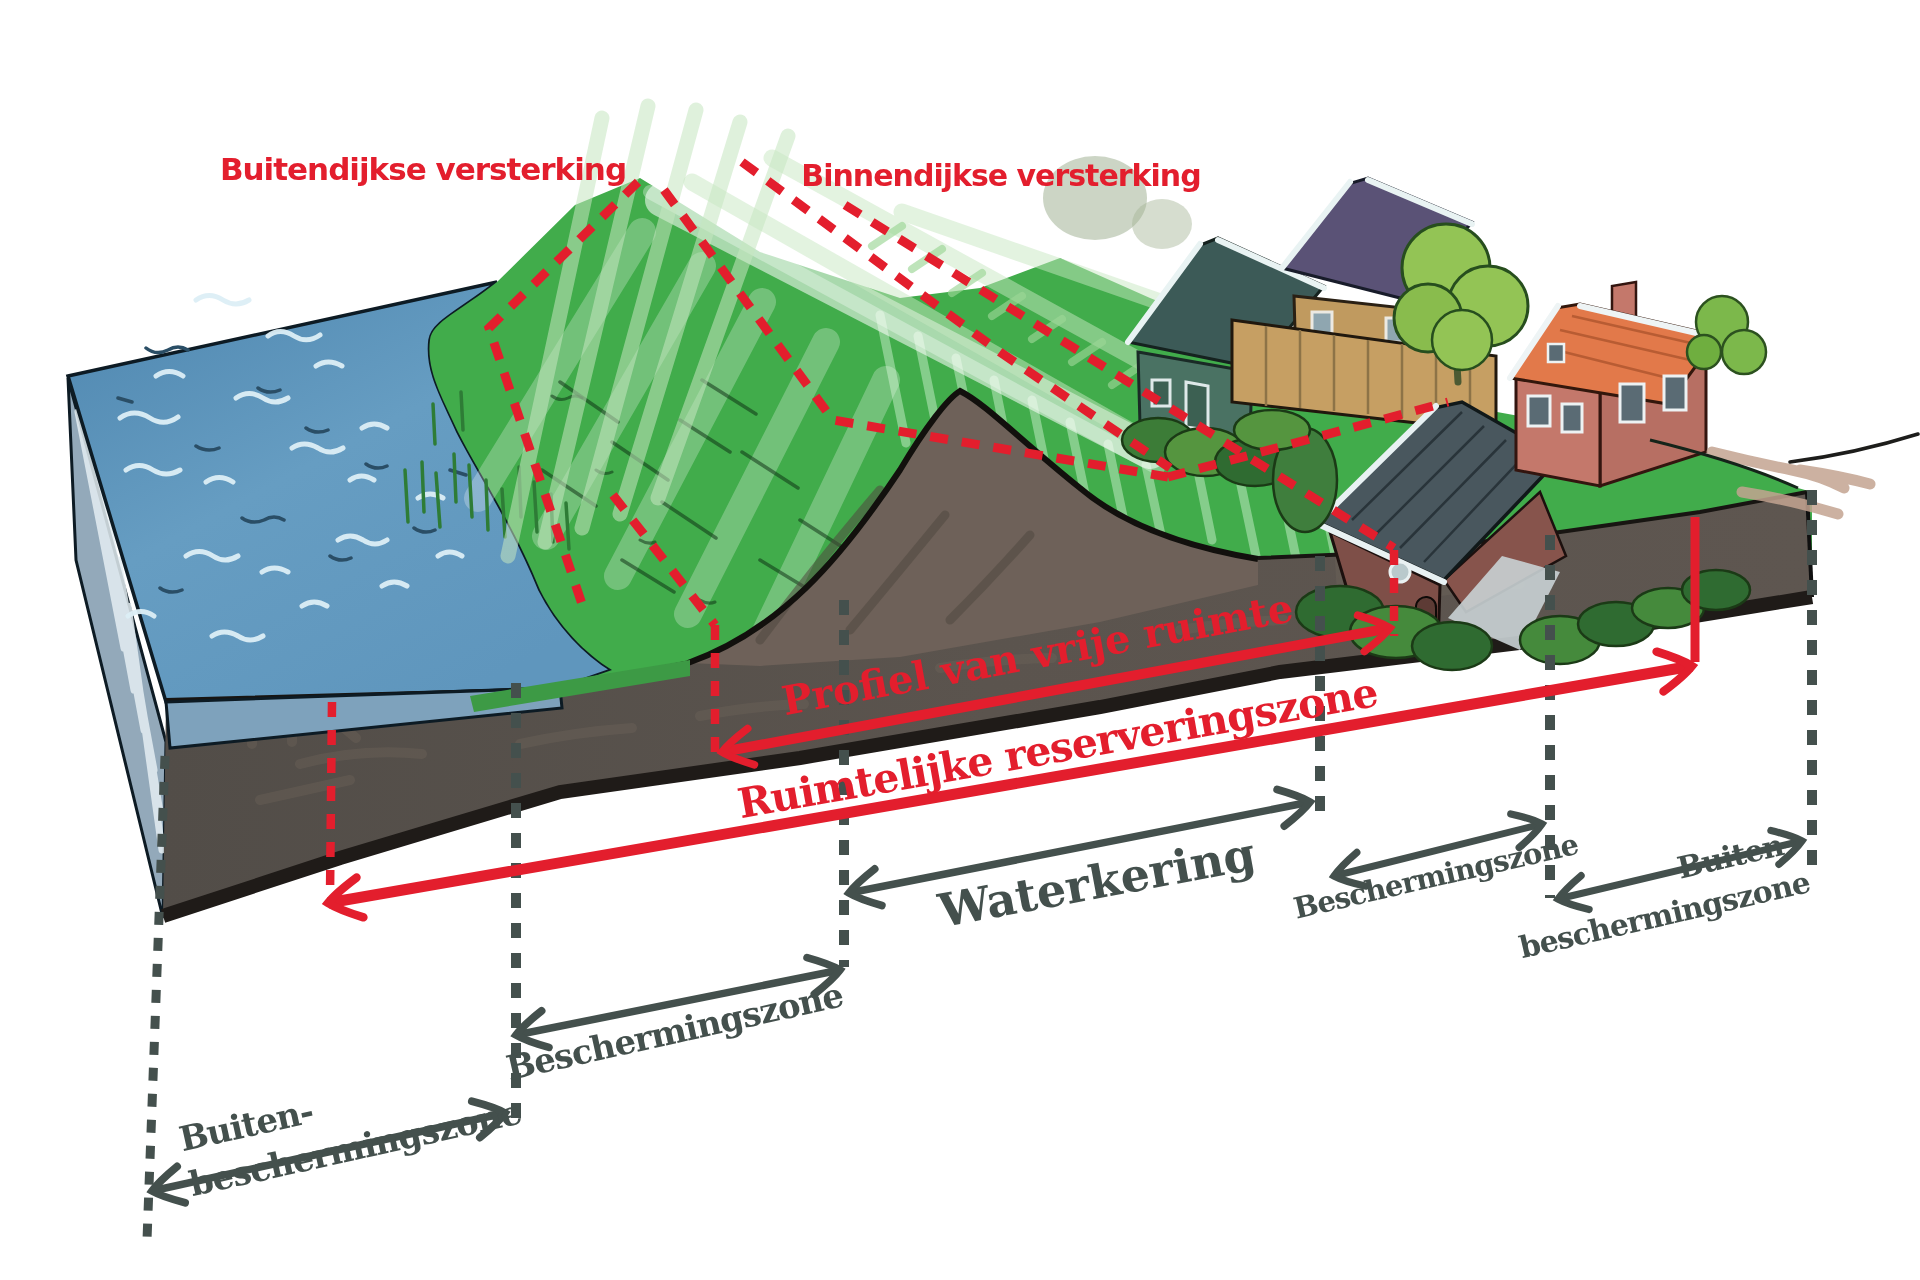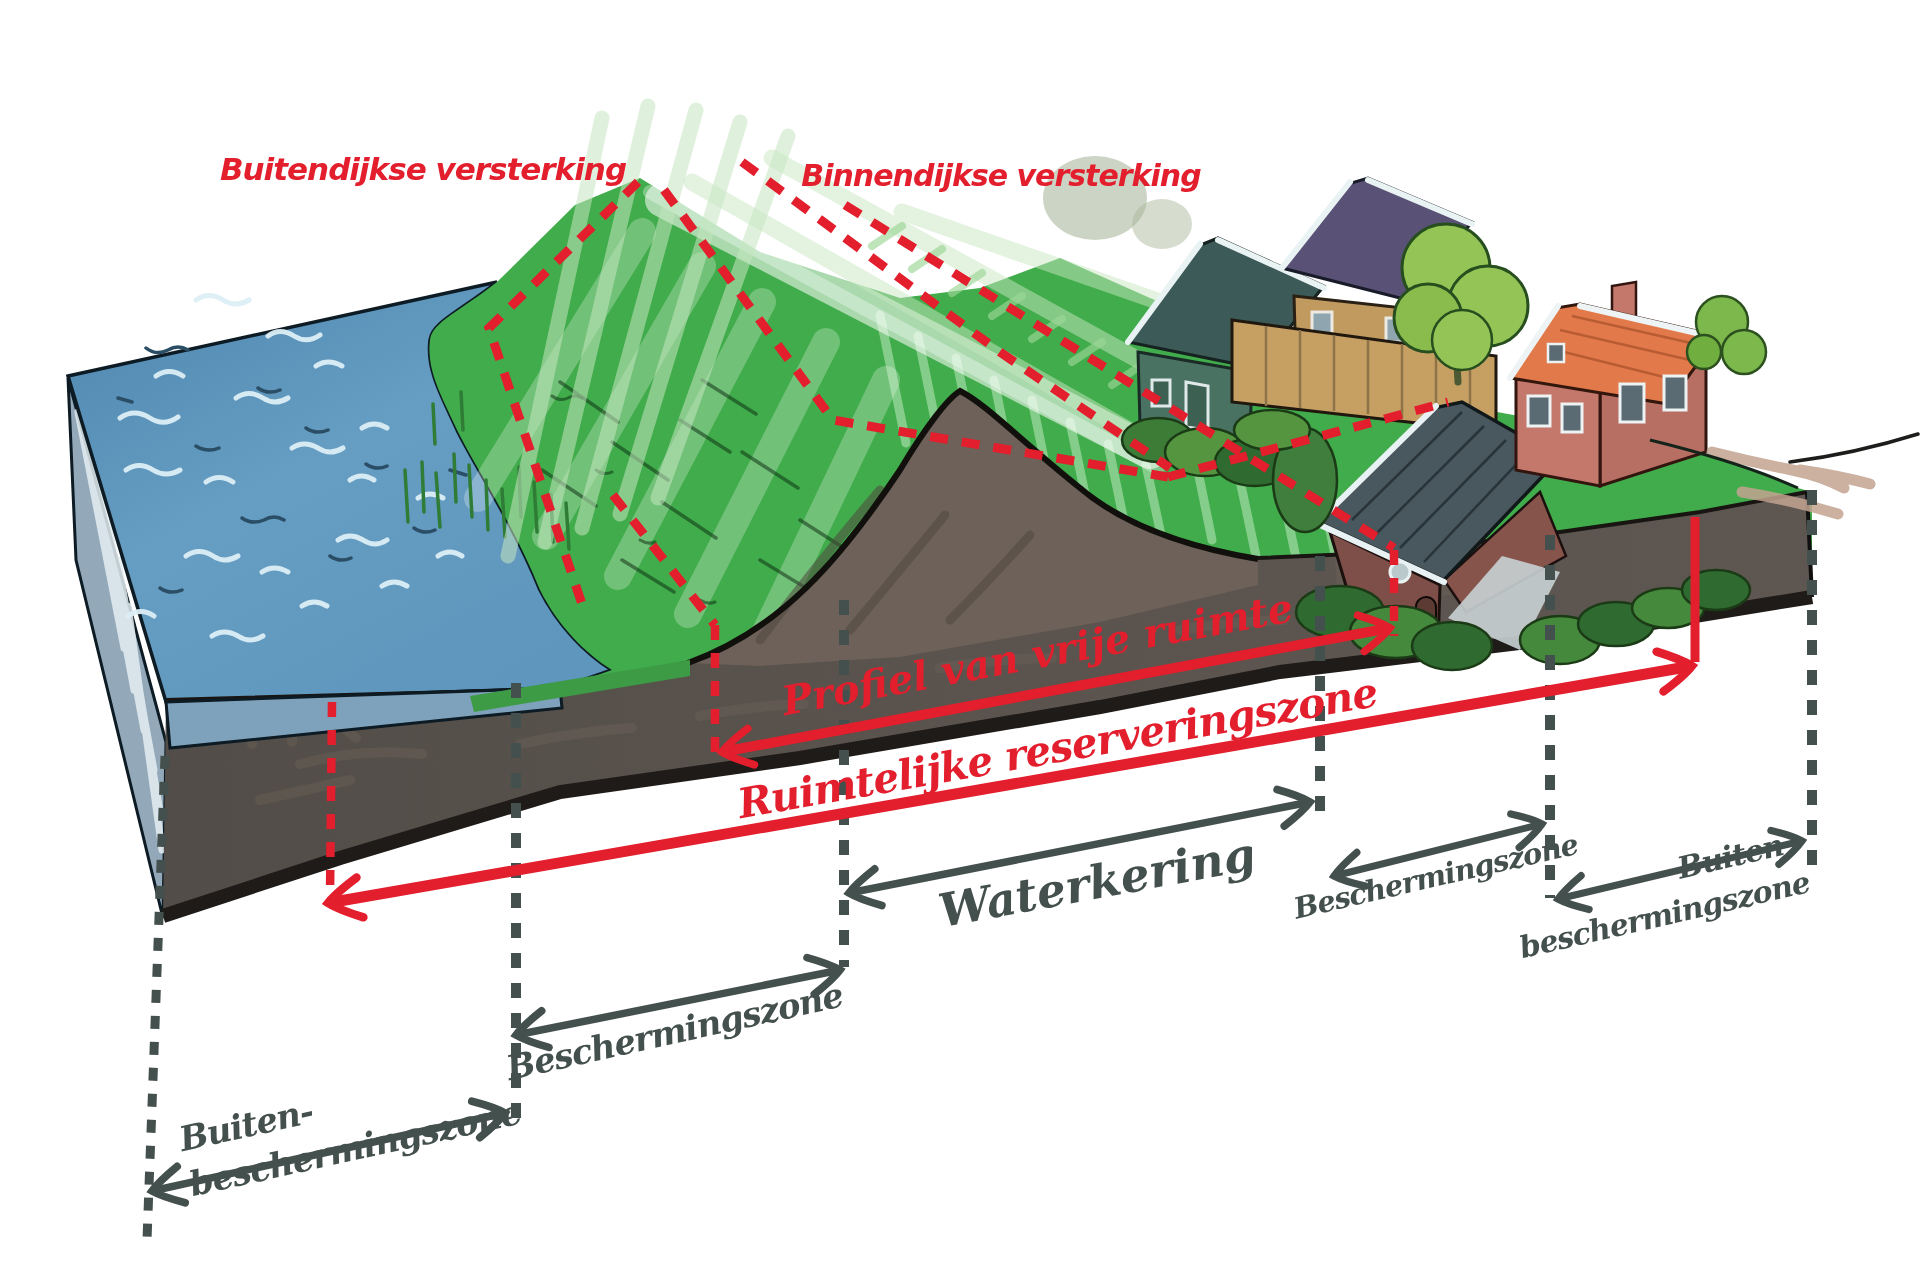--- a/index.html
+++ b/index.html
@@ -1,17 +1,17 @@
 <!DOCTYPE html>
 <html><head>
 <meta charset="utf-8">
 <style>
   html,body{margin:0;padding:0;background:#ffffff;}
   .stage{position:relative;width:1920px;height:1280px;background:#ffffff;overflow:hidden;
-         font-family:"DejaVu Serif", serif;font-style:italic;}
+         font-family:"DejaVu Serif", serif;}
   svg{display:block}
   text{font-family:"DejaVu Serif", serif;font-weight:bold;}
   .sans{font-family:"DejaVu Sans", sans-serif;font-weight:bold;}
 </style>
 </head>
 <body>
 
 <div class="stage">
 <svg width="1920" height="1280" viewBox="0 0 1920 1280">
   <defs>

